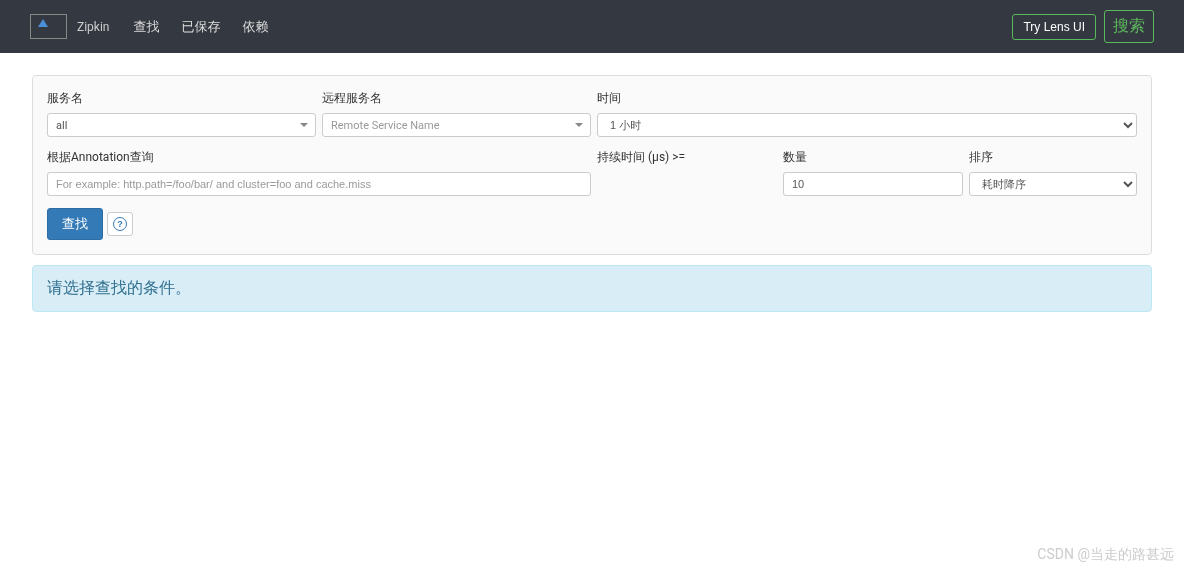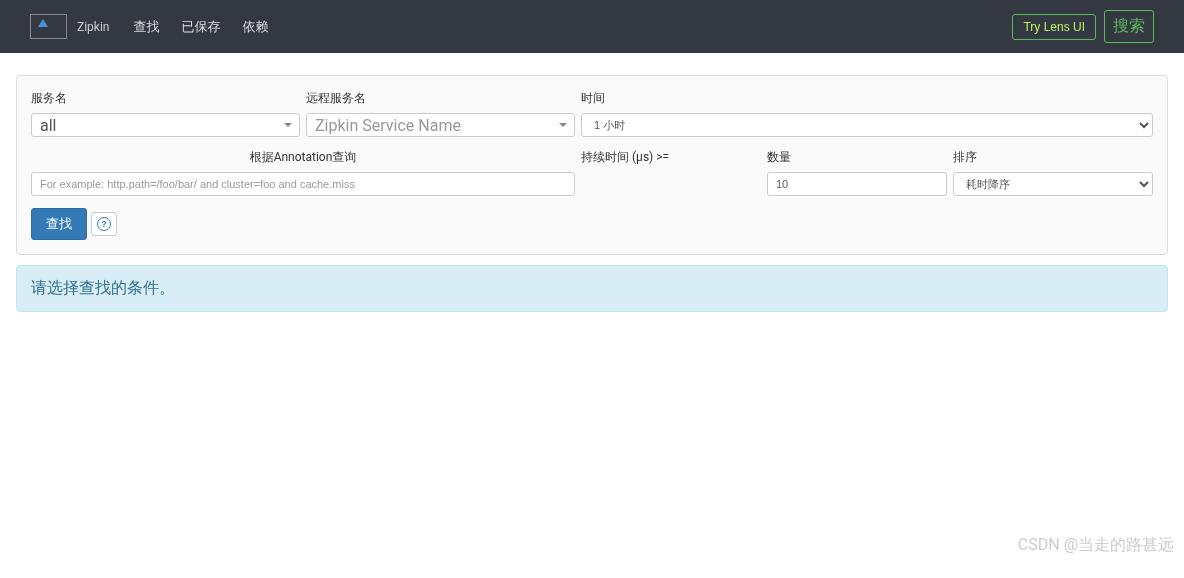--- a/index.html
+++ b/index.html
@@ -56,21 +56,21 @@
       cursor: pointer;
     }
     .navbar-right {
       display: flex;
       align-items: center;
       gap: 8px;
     }
     .btn-lens {
       background: transparent;
       border: 1px solid #5cb85c;
-      color: #bef264;
+      color: #ffffff;
       padding: 5px 10px;
       border-radius: 3px;
       font-size: 12px;
       cursor: pointer;
     }
     .traceid-input {
       width: 128px;
       height: 24px;
       padding: 3px 8px;
       border: 1px solid #ccc;
@@ -80,21 +80,21 @@
     .btn-search-nav {
       background: transparent;
       border: 1px solid #5cb85c;
       color: #5cb85c;
       padding: 5px 8px;
       border-radius: 3px;
       font-size: 16px;
       cursor: pointer;
     }
     .container {
-      padding: 22px 16px;
+      padding: 22px 32px;
     }
     .search-panel {
       border: 1px solid #ddd;
       border-radius: 4px;
       background: #fafafa;
       padding: 14px 14px;
     }
     .form-row {
       display: flex;
       gap: 6px;
@@ -123,21 +123,21 @@
       color: #999;
     }
     .dropdown {
       position: relative;
     }
     .dropdown-control {
       height: 24px;
       border: 1px solid #ccc;
       border-radius: 3px;
       padding: 3px 24px 3px 8px;
-      font-size: 16px;
+      font-size: 11px;
       color: #555;
       background: #fff;
       cursor: pointer;
       display: flex;
       align-items: center;
     }
     .dropdown-placeholder {
       color: #999;
     }
     .chevron {
@@ -196,29 +196,29 @@
       margin-top: 10px;
       background: #d9edf7;
       border: 1px solid #bce8f1;
       color: #31708f;
       padding: 12px 14px;
       border-radius: 4px;
       font-size: 16px;
     }
     .watermark {
       position: fixed;
-      bottom: 22px;
+      bottom: 14px;
       right: 10px;
       color: #ccc;
-      font-size: 16px;
+      font-size: 14px;
     }
     .fg-1 { flex: 1; }
     .w-269 { width: 269px; }
     .w-180 { width: 180px; }
-    .w-544 { width: 544px; align-items: center; }
+    .w-544 { width: 544px; }
   </style>
 </head>
 <body>
 
 <div class="navbar">
   <div class="navbar-left">
     <div class="logo-box">
       <div class="logo-icon"></div>
     </div>
     <span class="brand">Zipkin</span>
@@ -242,21 +242,21 @@
           <div class="dropdown-control">
             <span>all</span>
           </div>
           <div class="chevron"></div>
         </div>
       </div>
       <div class="form-group w-269">
         <label class="form-label">远程服务名</label>
         <div class="dropdown">
           <div class="dropdown-control">
-            <span class="dropdown-placeholder">Zipkin Service Name</span>
+            <span class="dropdown-placeholder">Remote Service Name</span>
           </div>
           <div class="chevron"></div>
         </div>
       </div>
       <div class="form-group fg-1 w-269">
         <label class="form-label">时间</label>
         <select class="form-control">
           <option>1 小时</option>
         </select>
       </div>

